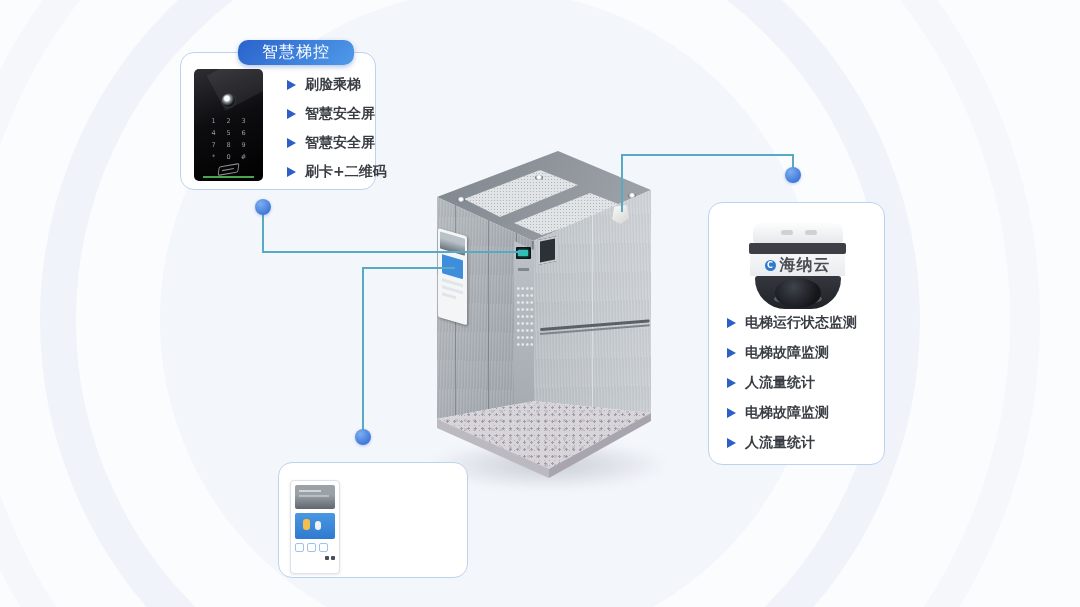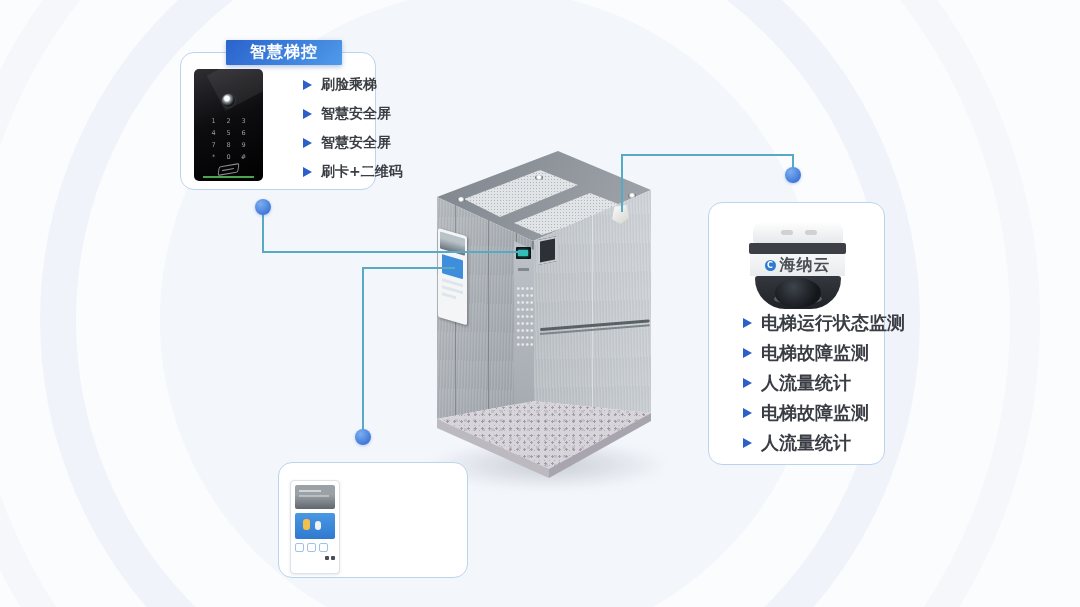--- a/index.html
+++ b/index.html
@@ -76,36 +76,36 @@
 
   
   .line { position:absolute; background:#58a9c4; }
   .node { position:absolute; width:16px; height:16px; border-radius:50%;
     background:radial-gradient(circle at 35% 30%, #7aaff0, #3c73d6 78%);
     box-shadow:0 1px 3px rgba(60,115,214,.35); }
 
   
   .panel { position:absolute; background:#ffffff; border:1.5px solid #bcd3ee; border-radius:14px; }
   .pill { position:absolute; display:flex; align-items:center; justify-content:center;
-    background:linear-gradient(135deg,#2a63cc,#4f9ae9); color:#fff; font-weight:700;
-    border-radius:1px; letter-spacing:1px; box-shadow:0 2px 5px rgba(40,90,190,.35); }
+    background:linear-gradient(135deg,#2a63cc,#4f9ae9); color:#fff; font-weight:400;
+    border-radius:10px; letter-spacing:1px; box-shadow:0 2px 5px rgba(40,90,190,.35);margin-left:12px; }
   .items { position:absolute; display:flex; flex-direction:column; }
-  .item { display:flex; align-items:center; height:20px;margin-left:16px; }
+  .item { display:flex; align-items:center; height:20px; }
   .tri { width:0; height:0; border-left:9px solid #2c5fc8; border-top:5.5px solid transparent;
     border-bottom:5.5px solid transparent; margin-right:9px; flex:0 0 auto; }
   .item-label { font-weight:600; color:#3a3e44; white-space:nowrap; }
 
   #panel1 { left:180px; top:52px;  width:196px; height:138px; }
   #panel1 .pill { left:45px; top:-13px; width:116px; height:25px; font-size:16px; }
   #panel1 .items { left:106px; top:22px; gap:9px; }
   #panel1 .item-label { font-size:14px; }
   #panel2 { left:708px; top:202px; width:177px; height:263px; }
   #panel2 .pill { left:27px; top:-12px; width:118px; height:23px; font-size:15px; }
   #panel2 .items { left:18px; top:110px; gap:10px; }
-  #panel2 .item-label { font-size:18px; }
+  #panel2 .item-label { font-size:14px; }
   #panel3 { left:278px; top:462px; width:190px; height:116px; }
   #panel3 .pill { left:37px; top:-12px; width:117px; height:23px; font-size:15px; }
   #panel3 .items { left:72px; top:21px; gap:8px; }
   #panel3 .item-label { font-size:13px; }
 
   
   .kp { position:absolute; left:13px; top:16px; width:69px; height:112px; border-radius:5px;
     background:linear-gradient(160deg,#2e2e33 0%,#0d0d10 45%,#000 100%); overflow:hidden; }
   .kp::before { content:""; position:absolute; left:18px; top:-12px; width:70px; height:40px;
     background:rgba(255,255,255,.07); transform:rotate(-28deg); }

